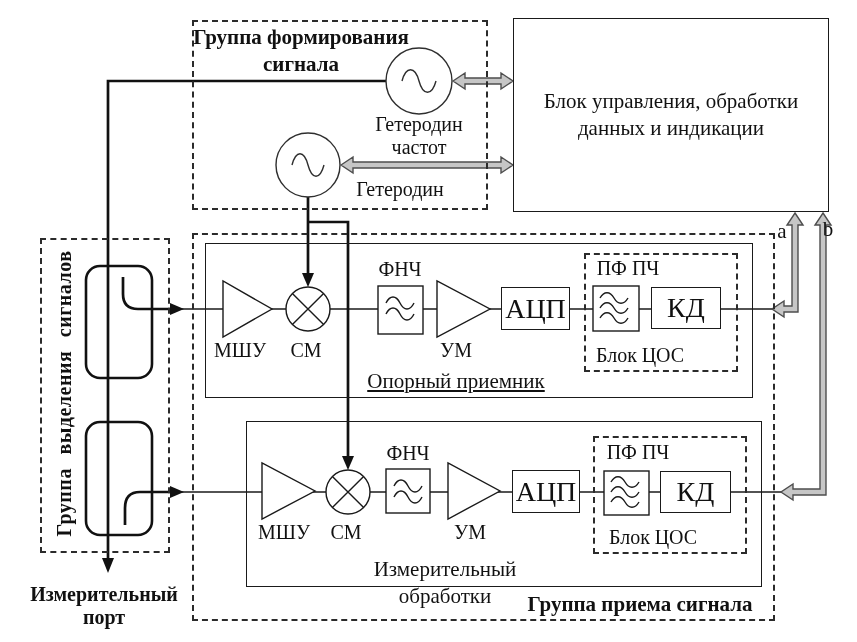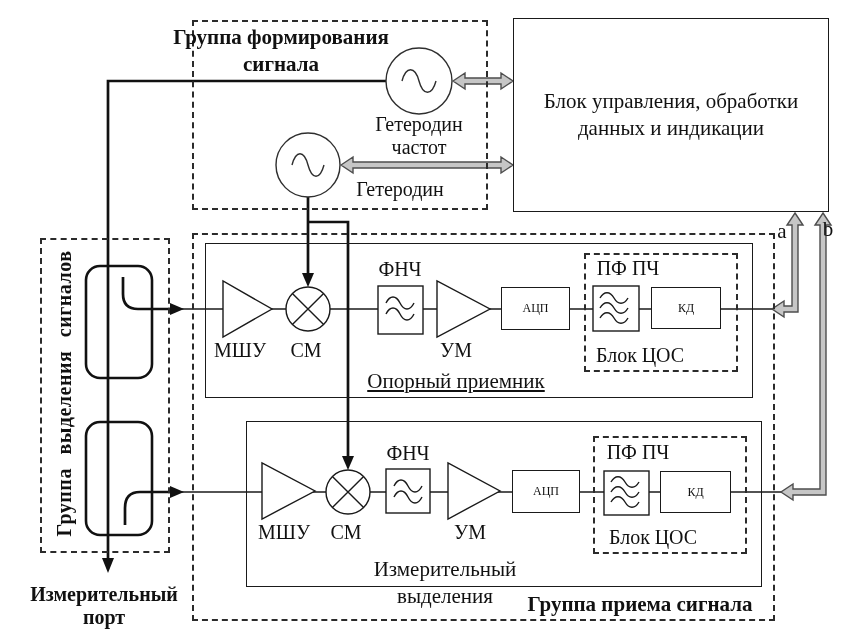--- a/index.html
+++ b/index.html
@@ -6,21 +6,21 @@
   #stage{position:relative;width:857px;height:642px;background:#fff;overflow:hidden;
          font-family:"Liberation Serif","DejaVu Serif",serif;color:#111;}
   #wires{position:absolute;left:0;top:0;}
   .box{position:absolute;box-sizing:border-box;background:transparent;}
   .dashed{border:2px dashed #2b2b2b;}
   .solid{border:1.5px solid #1a1a1a;}
   .whitebg{background:#fff;}
   .lbl{position:absolute;font-size:20px;line-height:1.15;text-align:center;white-space:pre-line;}
   .lbl.big{font-size:21px;line-height:1.3;}
   .bold{font-weight:bold;}
-  .cell{display:flex;align-items:center;justify-content:center;font-size:12px;}
+  .cell{display:flex;align-items:center;justify-content:center;font-size:28px;}
   .vtext{transform:rotate(-90deg);transform-origin:center;word-spacing:8px;letter-spacing:.5px;}
 </style>
 </head>
 <body>
 
 <div id="stage">
 
   <svg id="wires" width="857" height="642" viewBox="0 0 857 642">
 
     <g stroke="#1a1a1a" stroke-width="1.4" fill="none">
@@ -103,31 +103,31 @@
   <div class="box solid whitebg cell" style="left:651px;top:287px;width:70px;height:42px;">
       <span>КД</span>
     </div>
   <div class="box solid whitebg cell" style="left:512px;top:470px;width:68px;height:43px;">
       <span>АЦП</span>
     </div>
   <div class="box solid whitebg cell" style="left:660px;top:471px;width:71px;height:42px;">
       <span>КД</span>
     </div>
 
-  <div class="lbl bold big" style="left:156px;top:24px;width:250px;">Группа формирования сигнала</div>
+  <div class="lbl bold big" style="left:176px;top:24px;width:250px;">Группа формирования сигнала</div>
   <div class="lbl" style="left:359px;top:113px;width:120px;">Гетеродин частот</div>
   <div class="lbl" style="left:330px;top:178px;width:140px;">Гетеродин</div>
   <div class="lbl big" style="left:527px;top:88px;width:288px;">Блок управления, обработки данных и индикации</div>
 
   <div class="lbl bold vtext" style="left:-88px;top:382px;width:304px;">Группа выделения сигналов</div>
   <div class="lbl bold" style="left:14px;top:583px;width:180px;">Измерительный порт</div>
   <div class="lbl bold big" style="left:510px;top:591px;width:260px;">Группа приема сигнала</div>
 
   <div class="lbl big" style="left:356px;top:368px;width:200px;text-decoration:underline;">Опорный приемник</div>
-  <div class="lbl big" style="left:335px;top:556px;width:220px;">Измерительный выделения</div>
+  <div class="lbl big" style="left:335px;top:556px;width:220px;">Измерительный обработки</div>
 
   <div class="lbl" style="left:205px;top:339px;width:70px;">МШУ</div>
   <div class="lbl" style="left:283px;top:339px;width:46px;">СМ</div>
   <div class="lbl" style="left:370px;top:258px;width:60px;">ФНЧ</div>
   <div class="lbl" style="left:433px;top:339px;width:46px;">УМ</div>
   <div class="lbl" style="left:588px;top:257px;width:80px;">ПФ ПЧ</div>
   <div class="lbl" style="left:585px;top:344px;width:110px;">Блок ЦОС</div>
 
   <div class="lbl" style="left:249px;top:521px;width:70px;">МШУ</div>
   <div class="lbl" style="left:323px;top:521px;width:46px;">СМ</div>

